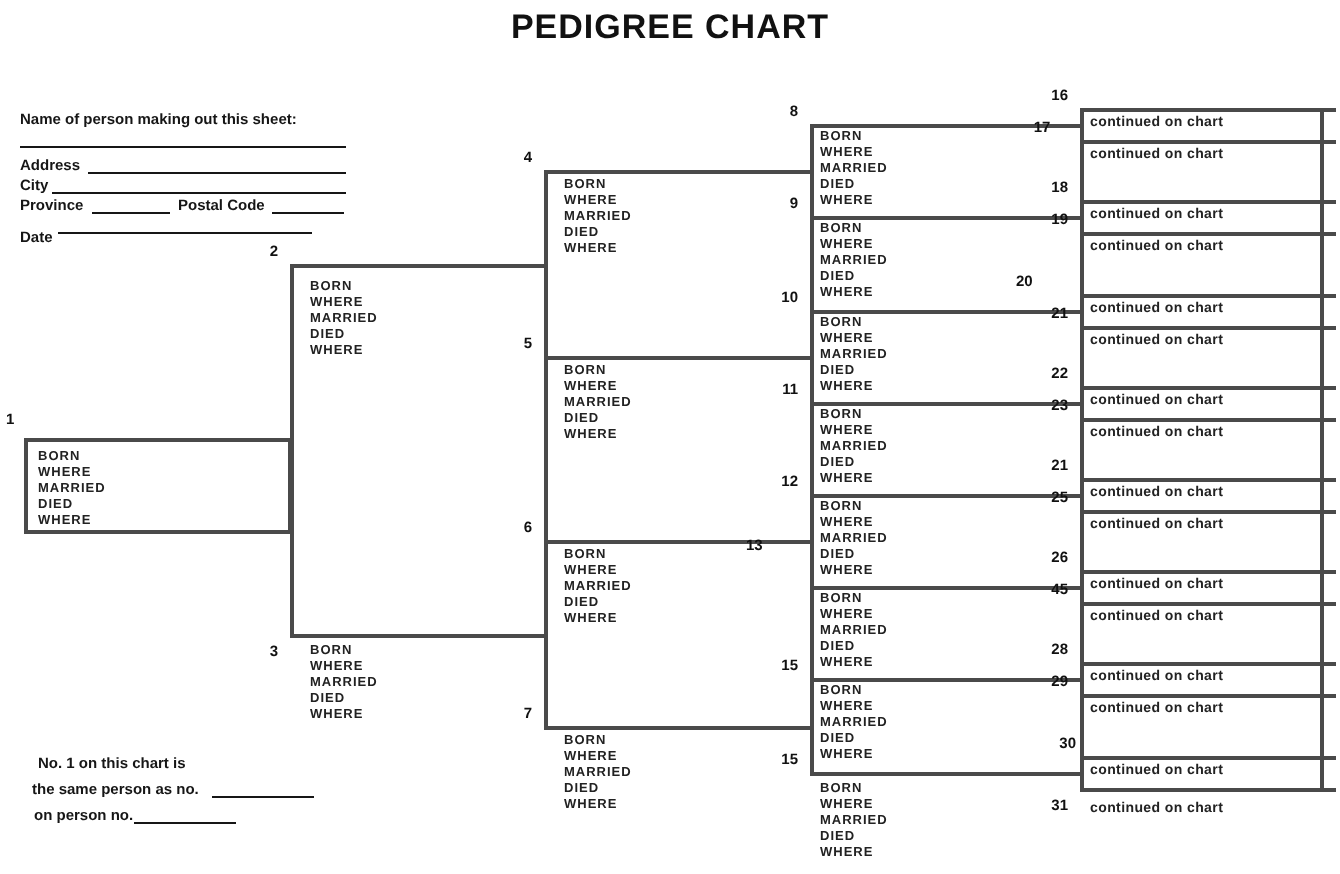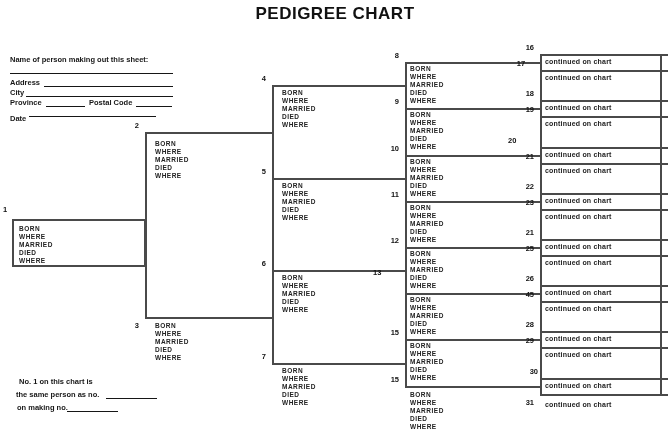--- a/index.html
+++ b/index.html
@@ -40,21 +40,21 @@
     <div class="blank" style="left:136px;top:99px;width:36px;"></div>
 
     <div class="flabel" style="left:10px;top:96px;margin-top:18px;">Date</div>
     <div class="blank" style="left:29px;top:109px;width:127px;"></div>
   </div>
 
   <div>
     <div class="flabel" style="left:19px;top:377px;">No. 1 on this chart is</div>
     <div class="flabel" style="left:16px;top:390px;">the same person as no.</div>
     <div class="blank" style="left:106px;top:391px;width:51px;"></div>
-    <div class="flabel" style="left:17px;top:403px;">on making no.</div>
+    <div class="flabel" style="left:17px;top:403px;">on person no.</div>
     <div class="blank" style="left:67px;top:404px;width:51px;"></div>
   </div>
 
   <div id="tree">
       <div class="vl" style="left: 145px; top: 132px; height: 187px;"></div>
       <div class="vl" style="left: 272px; top: 85px; height: 280px;"></div>
       <div class="vl" style="left: 405px; top: 62px; height: 326px;"></div>
       <div class="vl" style="left: 540px; top: 54px; height: 342px;"></div>
       <div class="vl" style="left: 660px; top: 54px; height: 342px;"></div>
       <div class="box1" style="left: 12px; top: 219px; width: 130px; height: 44px;"></div>

